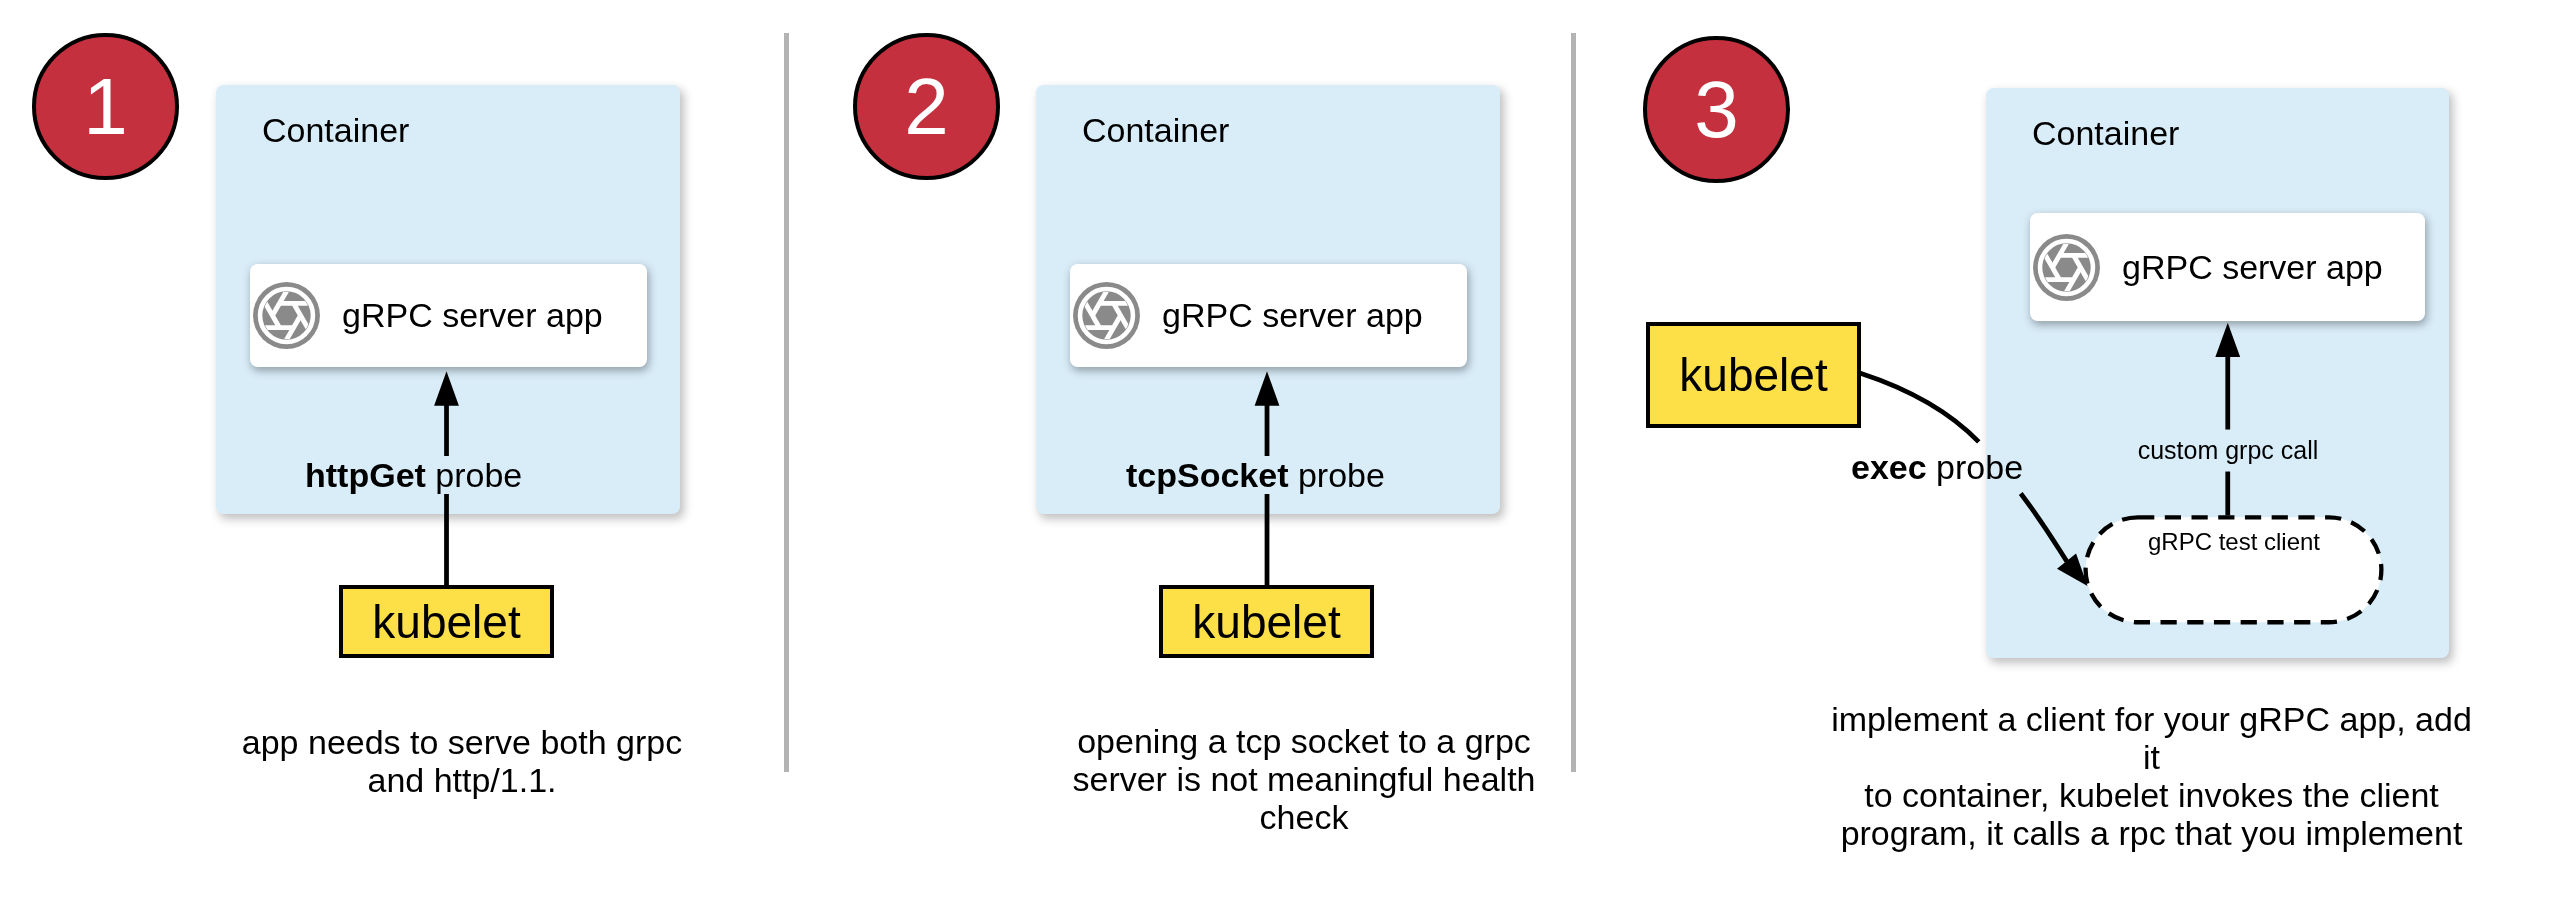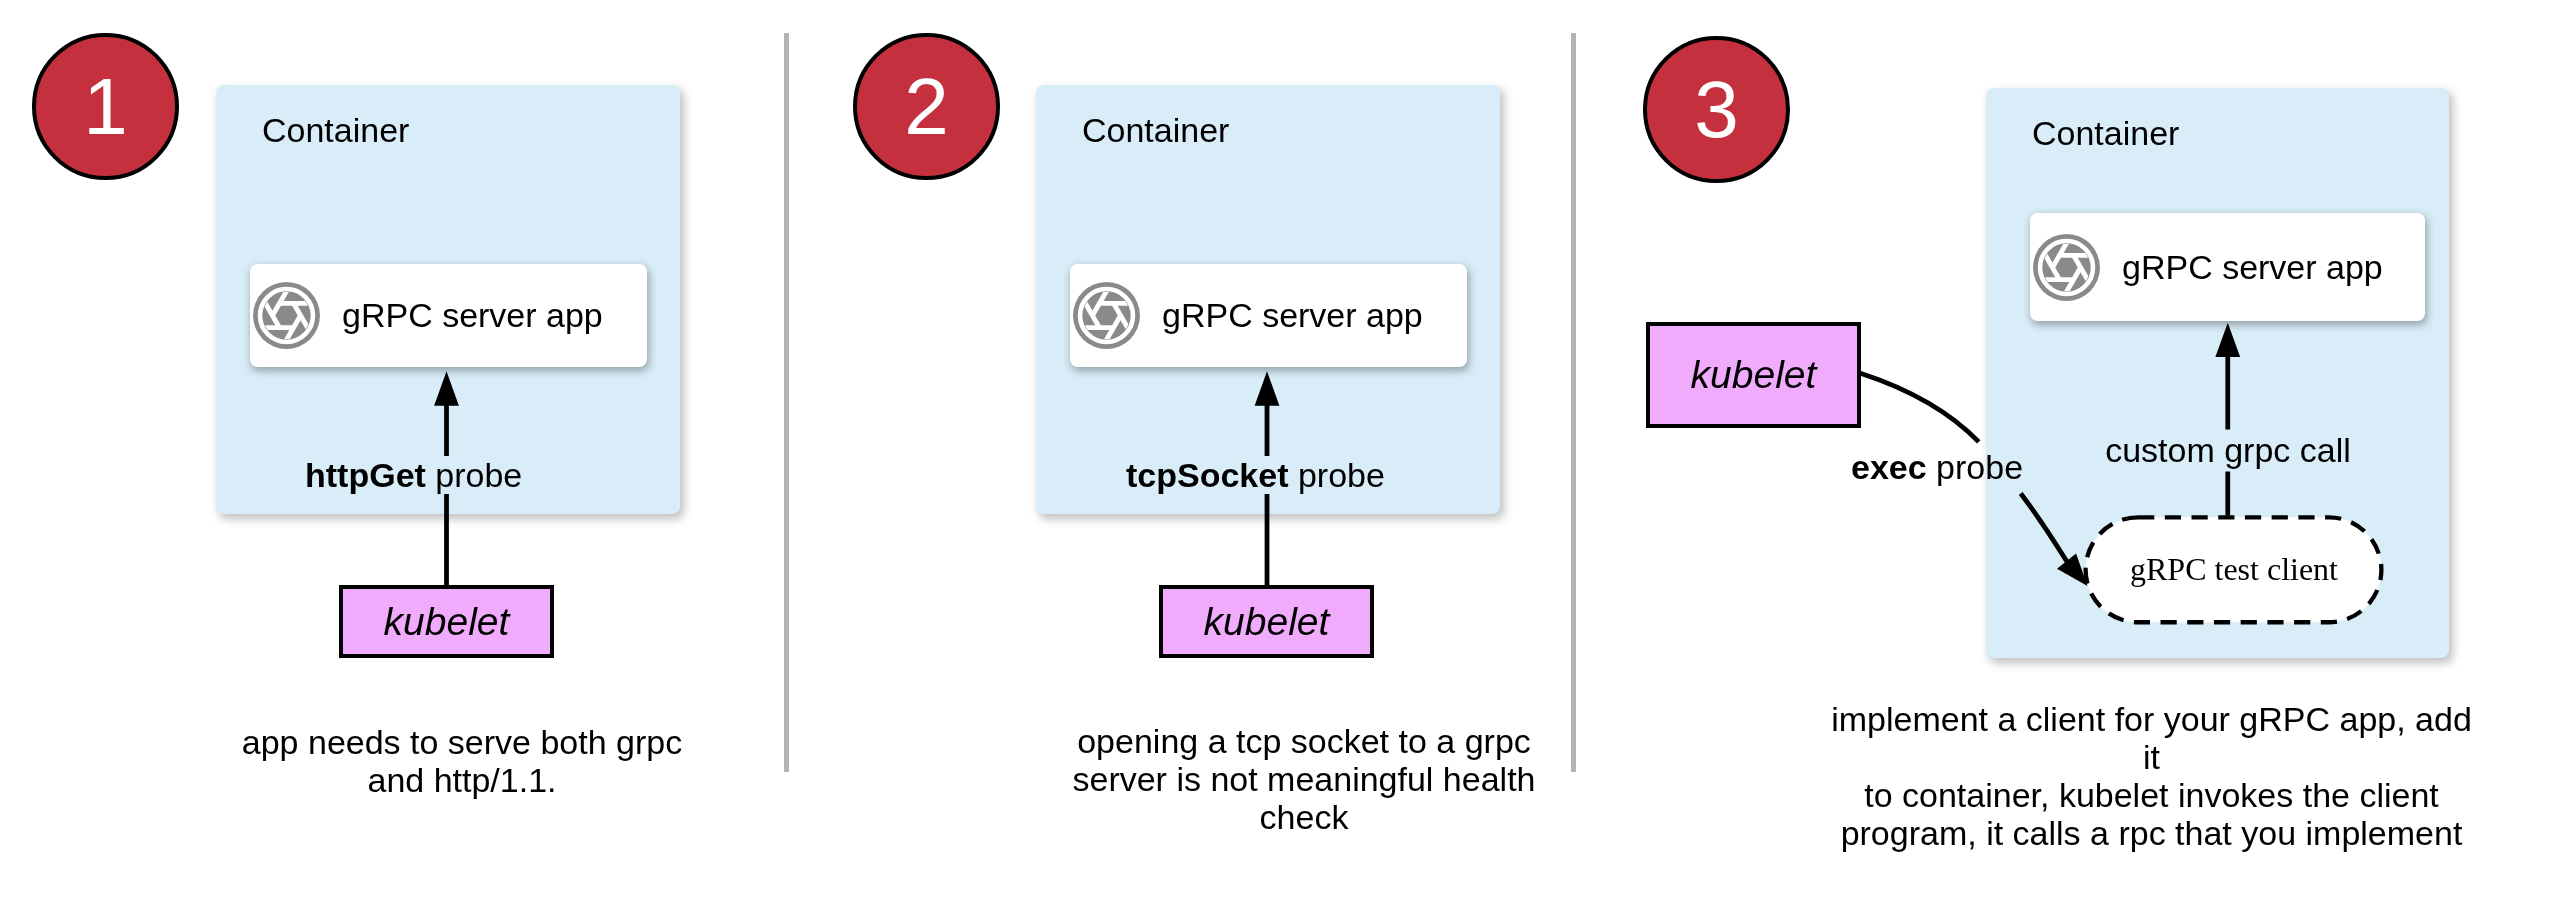--- a/index.html
+++ b/index.html
@@ -38,41 +38,41 @@
     box-shadow:1.9px 3.8px 8.6px rgba(0,0,0,0.32);
     display:flex;align-items:center;box-sizing:border-box;
   }
   .a1{left:250px;top:264px;width:397px;height:103px;}
   .a2{left:1070px;top:264px;width:397px;height:103px;}
   .a3{left:2030px;top:213px;width:395px;height:108px;}
   .ap{width:73px;height:73px;flex:none;margin-right:19px;}
   .app-label{font-size:34px;white-space:nowrap;}
   
   .kubelet-box{
-    position:absolute;background:#f0abfc;border:4.8px solid #000;box-sizing:border-box;
-    display:flex;align-items:center;justify-content:center;font-size:39px;z-index:3;font-style:italic;
+    position:absolute;background:#fde047;border:4.8px solid #000;box-sizing:border-box;
+    display:flex;align-items:center;justify-content:center;font-size:46px;z-index:3;
   }
   .k1{left:339px;top:585px;width:215px;height:73px;}
   .k2{left:1159px;top:585px;width:215px;height:73px;}
   .k3{left:1646px;top:322px;width:215px;height:106px;}
   
   .probe-label{
     position:absolute;font-size:34px;line-height:38px;z-index:3;white-space:nowrap;
   }
   .blue-bg{background:#d9edf9;}
   .pl1{left:305px;top:456px;width:286px;}
   .pl2{left:1126px;top:456px;width:286px;}
   .pl3{left:1851px;top:448px;width:229px;}
   .conn-label{
     position:absolute;left:2085px;top:431px;width:286px;text-align:center;
-    font-size:34px;line-height:38px;z-index:3;white-space:nowrap;
+    font-size:25px;line-height:38px;z-index:3;white-space:nowrap;
   }
   .test-client-label{
-    position:absolute;left:2086px;top:517px;width:296px;height:105px;
-    display:flex;align-items:center;justify-content:center;font-size:32px;z-index:3;font-family:Liberation Serif, serif;
+    position:absolute;left:2086px;top:489px;width:296px;height:105px;
+    display:flex;align-items:center;justify-content:center;font-size:24px;z-index:3;
   }
   
   .caption{
     position:absolute;font-size:34px;line-height:38px;text-align:center;
     white-space:pre-line;z-index:3;
   }
   .c1{left:230px;top:723px;width:464px;}
   .c2{left:1072px;top:722px;width:464px;}
   .c3{left:1827px;top:700px;width:649px;}
   

